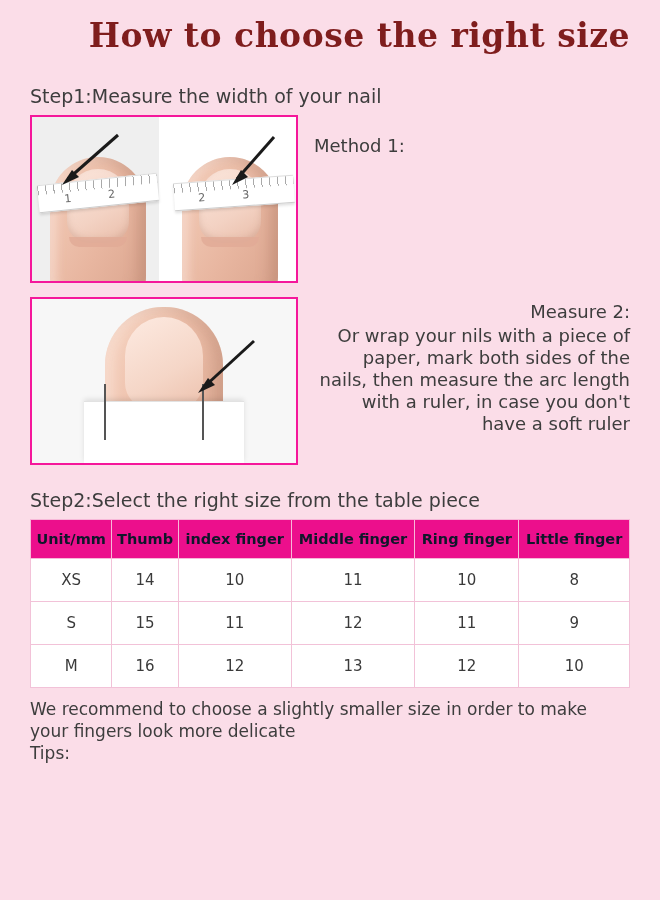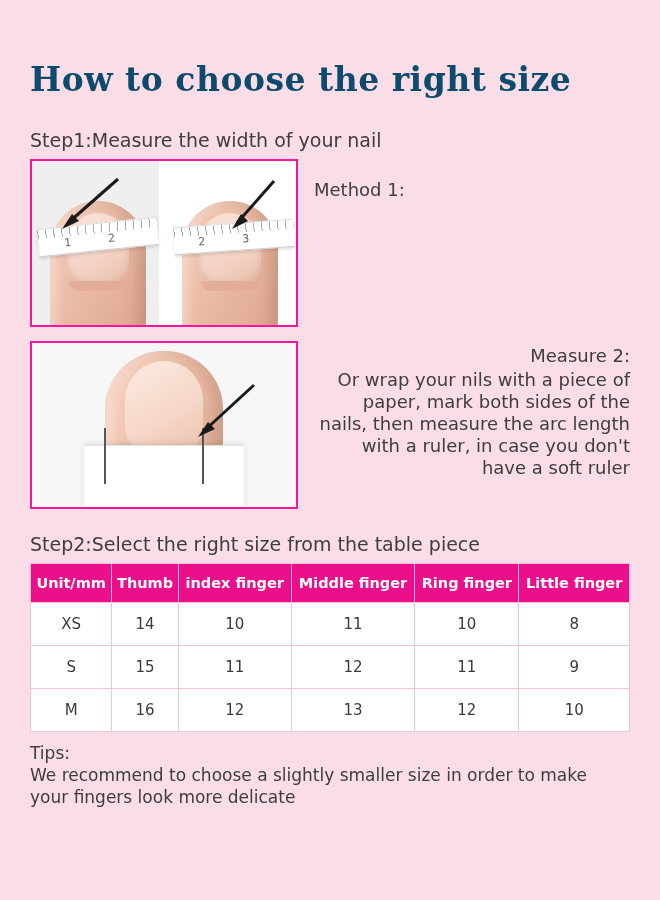--- a/index.html
+++ b/index.html
@@ -13,27 +13,27 @@
     font-family: "DejaVu Sans", sans-serif;
     overflow: hidden;
   }
   .page {
     width: 660px;
     height: 900px;
     position: relative;
     padding: 0 30px;
   }
   .title {
-    text-align: left;
+    text-align: right;
     font-family: "DejaVu Serif", serif;
     font-weight: bold;
-    color: #0c4a6e;
+    color: #7f1d1d;
     font-size: 33px;
     letter-spacing: 0.5px;
-    padding-top: 60px;
+    padding-top: 16px;
     padding-bottom: 6px;
   }
   .step-label {
     font-size: 19px;
     color: #3d3d3d;
     margin-top: 24px;
     margin-bottom: 8px;
     font-family: "DejaVu Sans", sans-serif;
   }
   .method-row {
@@ -153,21 +153,21 @@
 
   
   table {
     width: 100%;
     border-collapse: collapse;
     margin-top: 8px;
     background: #ffffff;
   }
   thead th {
     background: #ec0f8c;
-    color: #ffffff;
+    color: #0f172a;
     font-size: 14.5px;
     font-weight: bold;
     padding: 11px 2px;
     border: 1px solid #f7b8d8;
     font-family: "DejaVu Sans", sans-serif;
   }
   tbody td {
     text-align: center;
     font-size: 15px;
     color: #3a3a3a;
@@ -288,17 +288,17 @@
         <td>16</td>
         <td>12</td>
         <td>13</td>
         <td>12</td>
         <td>10</td>
       </tr>
     </tbody>
   </table>
 
   <div class="tips">
+    <div>We recommend to choose a slightly smaller size in order to make your fingers look more delicate</div>
     <div>Tips:</div>
-    <div>We recommend to choose a slightly smaller size in order to make your fingers look more delicate</div>
   </div>
 
 </div>
 
 </body></html>

